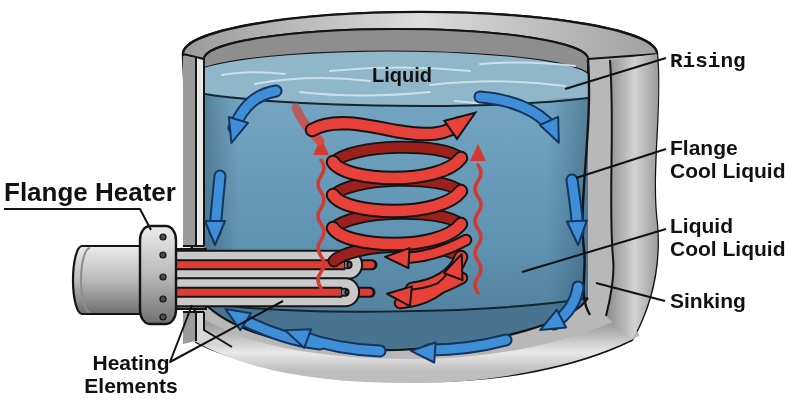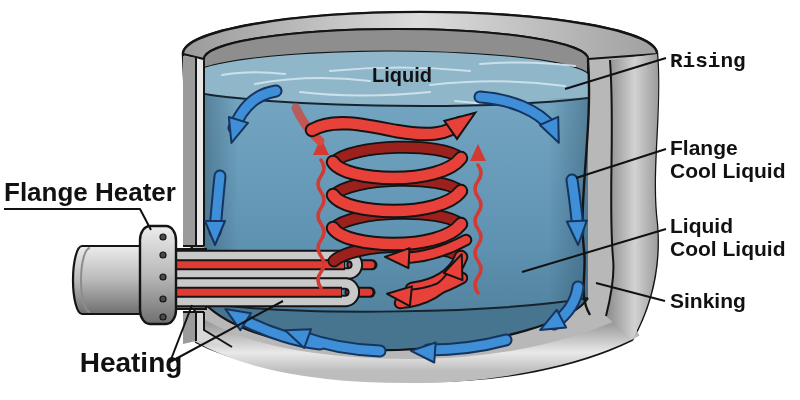--- a/index.html
+++ b/index.html
@@ -9,21 +9,21 @@
   }
   html,body{margin:0;padding:0;}
   #stage{
     position:relative;width:800px;height:400px;background:#ffffff;overflow:hidden;
     font-family:"Liberation Sans",sans-serif;color:#111;
   }
   #art{position:absolute;left:0;top:0;}
   .lbl{position:absolute;font-weight:bold;line-height:23px;white-space:nowrap;z-index:5;}
   .lbl .ln{display:block;}
   .lbl-flange{left:4px;top:181px;font-size:26px;}
-  .lbl-heating{left:76px;top:351px;width:110px;text-align:center;font-size:28px;line-height:23px;}
+  .lbl-heating{left:76px;top:351px;width:110px;text-align:center;font-size:21px;line-height:23px;}
   .lbl-liquid{left:372px;top:64px;font-size:20px;}
   .rlbl{left:670px;font-size:21px;}
   .lbl-rising{top:50px;font-family:Liberation Mono, monospace;}
   .lbl-sinking{top:136px;}
   .lbl-liquidcool{top:214px;}
   .lbl-convection{top:289px;}
 </style>
 </head>
 <body>
 
@@ -278,20 +278,21 @@
     <path d="M 665,301 L 596,283"></path>
   </g>
 </svg>
 
 <div class="lbl lbl-flange">
   <span class="ln">Flange Heater</span>
 </div>
 
 <div class="lbl lbl-heating">
   <span class="ln">Heating</span>
+  <span class="ln">Elements</span>
 </div>
 
 <div class="lbl lbl-liquid">
   <span class="ln">Liquid</span>
 </div>
 
 <div class="lbl rlbl lbl-rising">
   <span class="ln">Rising</span>
 </div>
 

